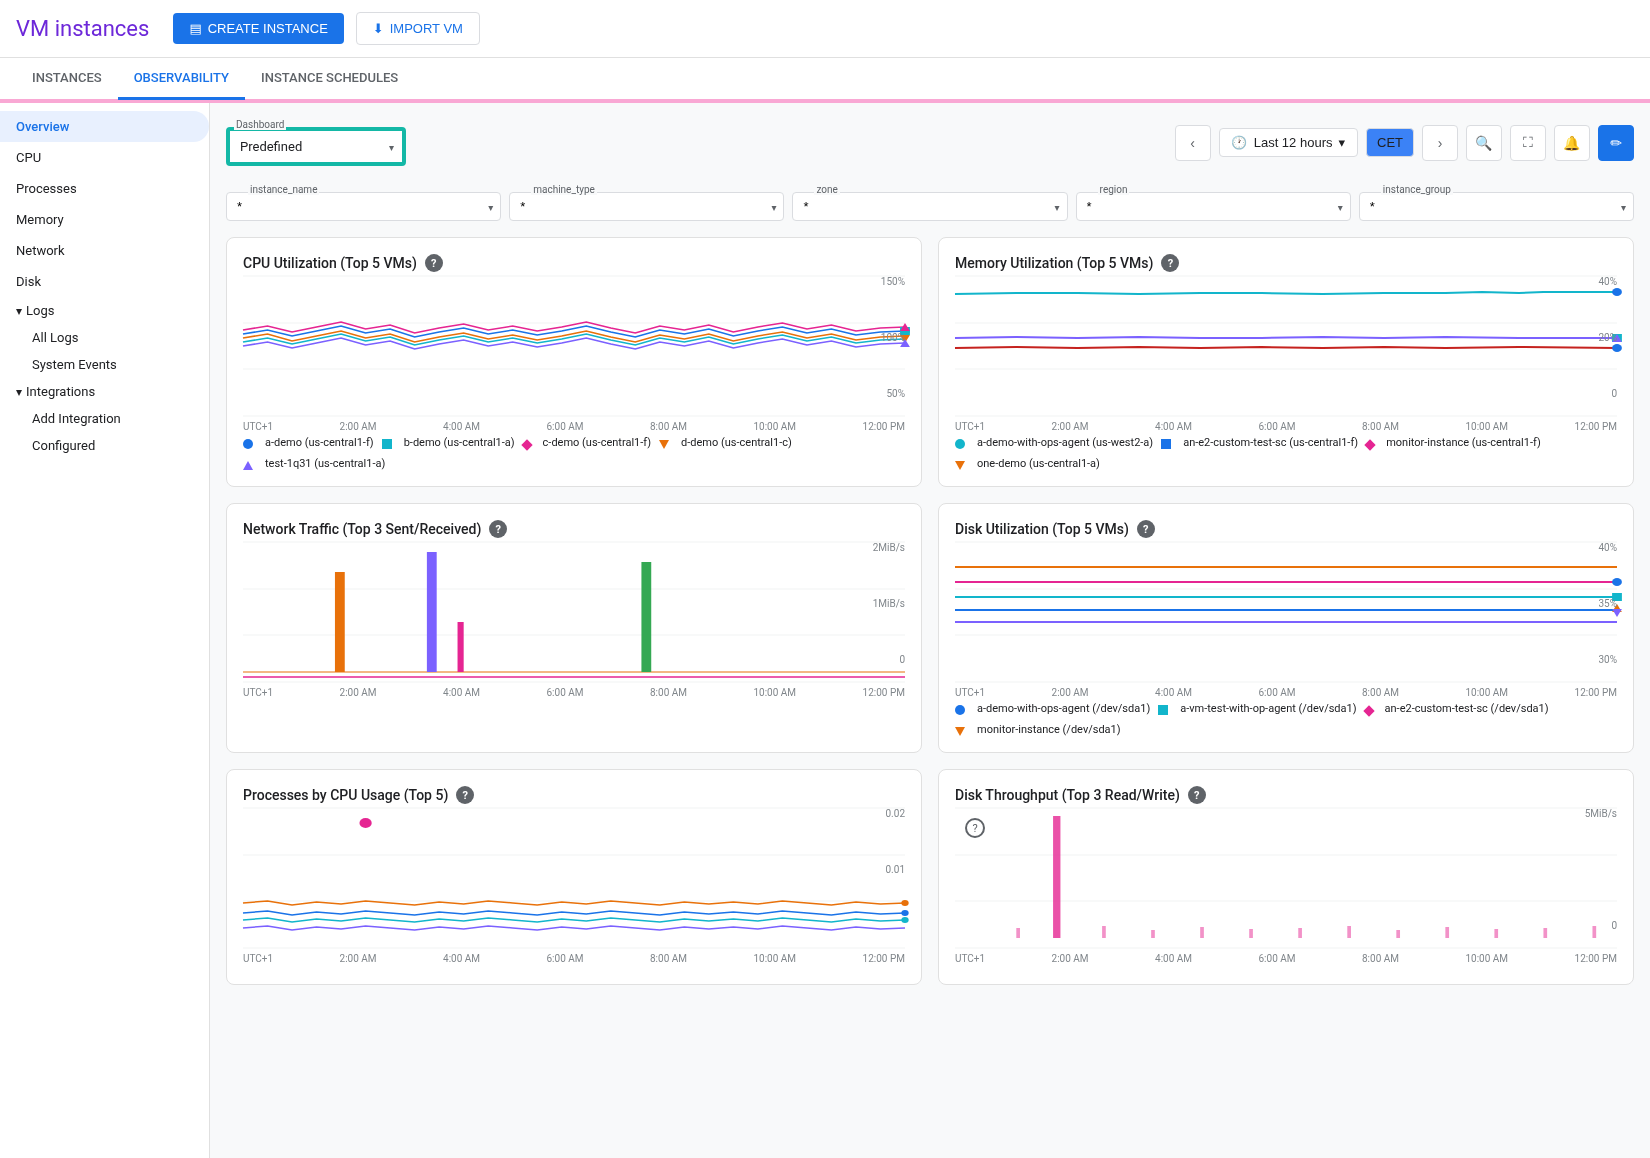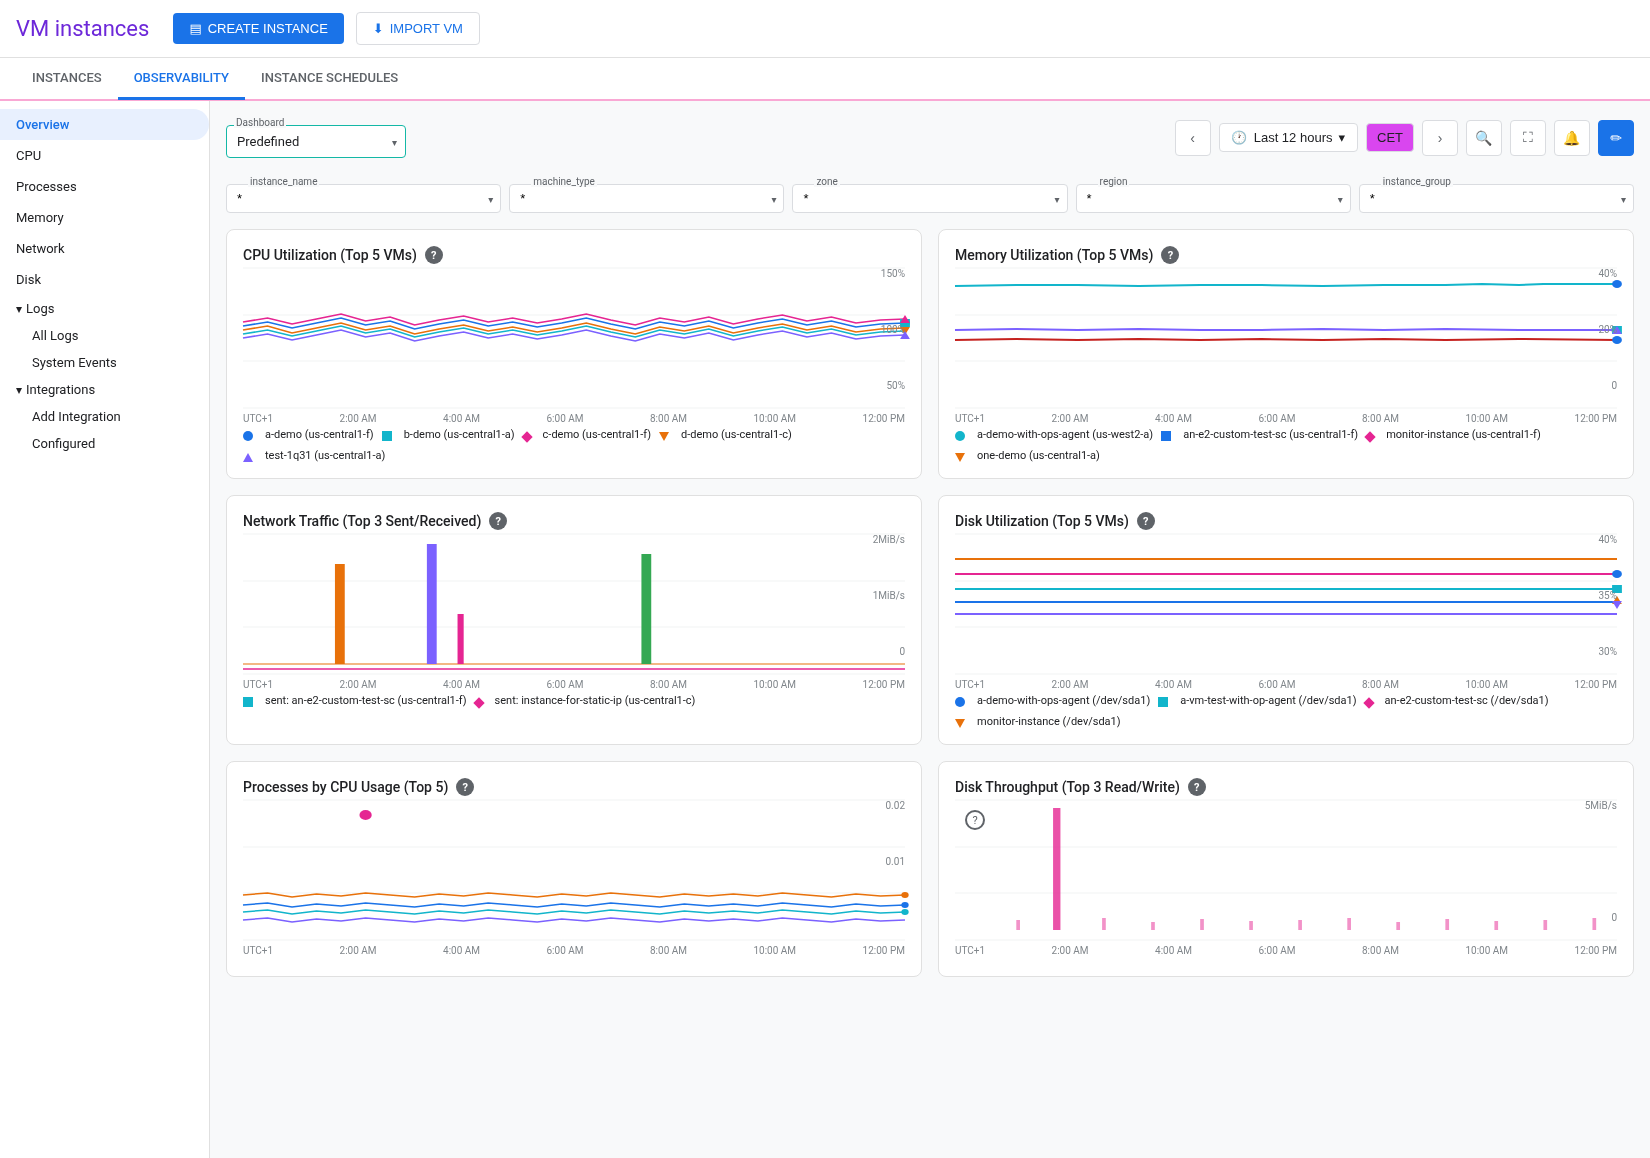--- a/index.html
+++ b/index.html
@@ -5,21 +5,21 @@
     * { box-sizing: border-box; margin: 0; padding: 0; }
     body { font-family: 'Google Sans', Roboto, Arial, sans-serif; font-size: 13px; color: #202124; background: #fff; overflow-x: hidden; }
     
     
     .header { display: flex; align-items: center; padding: 12px 16px; border-bottom: 1px solid #e0e0e0; }
     .header h1 { font-size: 22px; font-weight: 400; color: #6d28d9; margin-right: 24px; }
     .btn-primary { background: #1a73e8; color: #fff; border: none; padding: 8px 16px; border-radius: 4px; cursor: pointer; font-size: 13px; font-weight: 500; display: flex; align-items: center; gap: 6px; margin-right: 12px; }
     .btn-secondary { background: #fff; color: #1a73e8; border: 1px solid #dadce0; padding: 8px 16px; border-radius: 4px; cursor: pointer; font-size: 13px; font-weight: 500; display: flex; align-items: center; gap: 6px; }
     
     
-    .tabs { display: flex; border-bottom: 2px solid #f9a8d4; padding: 0 16px; }
+    .tabs { display: flex; border-bottom: 4px solid #f9a8d4; padding: 0 16px; }
     .tab { padding: 12px 16px; font-size: 13px; font-weight: 500; cursor: pointer; color: #5f6368; border-bottom: 3px solid transparent; margin-bottom: -1px; }
     .tab.active { color: #1a73e8; border-bottom-color: #1a73e8; }
     
     
     .main-layout { display: flex; height: calc(100vh - 100px); }
     
     
     .sidebar { width: 210px; min-width: 210px; border-right: 1px solid #e0e0e0; overflow-y: auto; padding: 8px 0; }
     .sidebar-item { padding: 8px 16px; cursor: pointer; font-size: 13px; color: #202124; display: flex; align-items: center; gap: 8px; }
     .sidebar-item.active { background: #e8f0fe; color: #1a73e8; font-weight: 500; border-radius: 0 20px 20px 0; }
@@ -37,21 +37,21 @@
     
     .select-field { position: relative; }
     .select-label { font-size: 10px; color: #5f6368; position: absolute; top: -8px; left: 8px; background: #f8f9fa; padding: 0 2px; z-index: 1; }
     .select-box { border: 1px solid #dadce0; border-radius: 4px; padding: 6px 28px 6px 10px; font-size: 13px; background: #fff; cursor: pointer; min-width: 140px; appearance: none; display: flex; align-items: center; position: relative; }
     .select-arrow { position: absolute; right: 8px; top: 50%; transform: translateY(-50%); font-size: 10px; color: #5f6368; pointer-events: none; }
     
     
     .icon-btn { width: 36px; height: 36px; border: 1px solid #dadce0; border-radius: 4px; display: flex; align-items: center; justify-content: center; cursor: pointer; background: #fff; color: #5f6368; font-size: 14px; }
     .icon-btn.active { background: #1a73e8; color: #fff; border-color: #1a73e8; }
     .time-btn { border: 1px solid #dadce0; border-radius: 4px; padding: 6px 12px; background: #fff; cursor: pointer; font-size: 13px; display: flex; align-items: center; gap: 6px; color: #202124; }
-    .cet-btn { border: 1px solid #dadce0; border-radius: 4px; padding: 6px 10px; background: #d946ef; cursor: pointer; font-size: 13px; color: #202124; }
+    .cet-btn { border: 1px solid #dadce0; border-radius: 4px; padding: 6px 10px; background: #3b82f6; cursor: pointer; font-size: 13px; color: #202124; }
     
     
     .filters { display: flex; gap: 8px; margin-bottom: 16px; flex-wrap: wrap; }
     .filter-field { position: relative; flex: 1; min-width: 140px; }
     .filter-label { font-size: 10px; color: #5f6368; position: absolute; top: -8px; left: 22px; background: #f8f9fa; padding: 0 2px; z-index: 1; }
     .filter-select { border: 1px solid #dadce0; border-radius: 4px; padding: 6px 28px 6px 10px; font-size: 13px; background: #fff; width: 100%; appearance: none; cursor: pointer; }
     .filter-arrow { position: absolute; right: 8px; top: 50%; transform: translateY(-50%); font-size: 10px; color: #5f6368; pointer-events: none; }
     
     
     .charts-grid { display: grid; grid-template-columns: 1fr 1fr; gap: 16px; }
@@ -122,21 +122,21 @@
     <div class="sidebar-sub">Add Integration</div>
     <div class="sidebar-sub">Configured</div>
   </div>
 
   <div class="content">
 
     <div class="dashboard-controls">
       <div class="dashboard-left">
         <div class="select-field" style="position:relative; margin-top:8px;">
           <span class="select-label">Dashboard</span>
-          <div class="select-box" style="min-width:180px; display:flex; align-items:center; justify-content:space-between; padding:8px 28px 8px 10px; border:1px solid #14b8a6; border-radius:4px; background:#fff; cursor:pointer;">
+          <div class="select-box" style="min-width:180px; display:flex; align-items:center; justify-content:space-between; padding:8px 28px 8px 10px; border:4px solid #14b8a6; border-radius:4px; background:#fff; cursor:pointer;">
             <span>Predefined</span>
             <span class="select-arrow">▾</span>
           </div>
         </div>
       </div>
       <div class="dashboard-right">
         <button class="icon-btn">
           <span>‹</span>
         </button>
         <button class="time-btn">
@@ -355,30 +355,20 @@
             <line x1="0" y1="135" x2="540" y2="135" stroke="#e52592" stroke-width="1.5"></line>
           </svg>
           <div class="chart-x-axis">
             <span>UTC+1</span>
             <span>2:00 AM</span>
             <span>4:00 AM</span>
             <span>6:00 AM</span>
             <span>8:00 AM</span>
             <span>10:00 AM</span>
             <span>12:00 PM</span>
-          </div>
-        </div>
-        <div class="chart-legend">
-          <div class="legend-item">
-            <span style="width:10px;height:10px;background:#12b5cb;display:inline-block;"></span>
-            <span>sent: an-e2-custom-test-sc (us-central1-f)</span>
-          </div>
-          <div class="legend-item">
-            <span style="width:8px;height:8px;transform:rotate(45deg);background:#e52592;display:inline-block;"></span>
-            <span>sent: instance-for-static-ip (us-central1-c)</span>
           </div>
         </div>
       </div>
 
       <div class="chart-card">
         <div class="chart-title">
           <span>Disk Utilization (Top 5 VMs)</span>
           <span class="help-icon">?</span>
         </div>
         <div class="chart-area">

